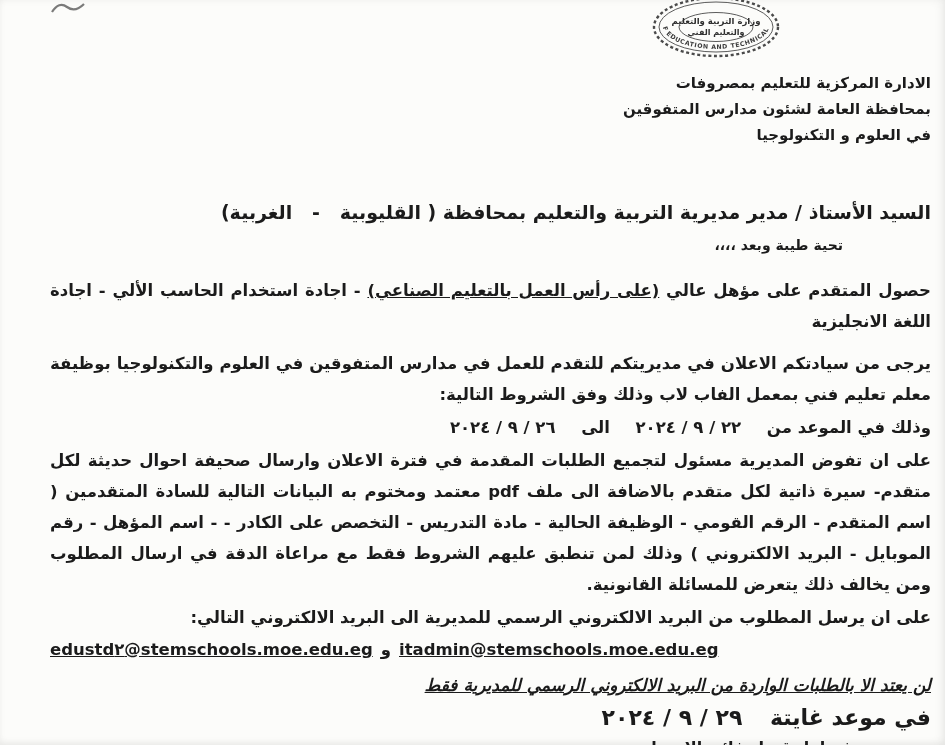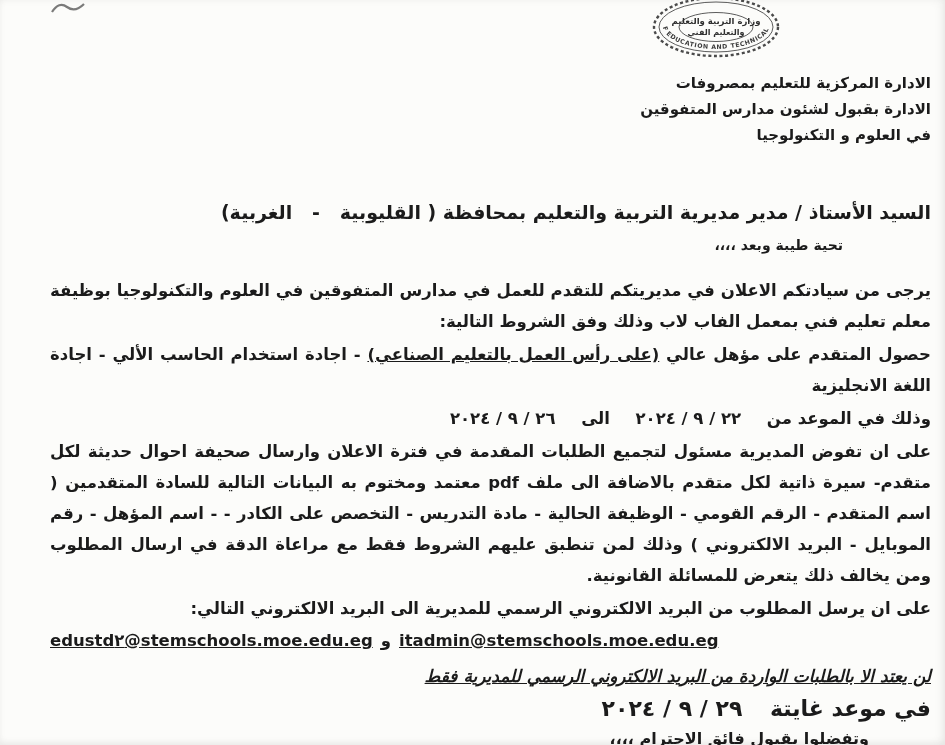--- a/index.html
+++ b/index.html
@@ -72,33 +72,33 @@
       </text>
       <g text-anchor="middle" fill="#2e2e2e" font-weight="700">
         <text x="66" y="27" font-size="8.5">وزارة التربية والتعليم</text>
         <text x="66" y="38" font-size="8">والتعليم الفني</text>
       </g>
     </svg>
   </div>
 
   <div class="header-block">
     <div>الادارة المركزية للتعليم بمصروفات</div>
-    <div>الادارة بقبول لشئون مدارس المتفوقين</div>
+    <div>بمحافظة العامة لشئون مدارس المتفوقين</div>
     <div>في العلوم و التكنولوجيا</div>
   </div>
 
   <div class="body-block">
 
     <p class="salutation">السيد الأستاذ / مدير مديرية التربية والتعليم بمحافظة ( القليوبية &nbsp;&nbsp;-&nbsp;&nbsp; الغربية)</p>
 
     <p class="greeting">تحية طيبة وبعد ،،،،</p>
 
+    <p class="para justify"><span>حصول المتقدم على مؤهل عالي </span><span class="underline">(على رأس العمل بالتعليم الصناعي)</span><span> - اجادة استخدام الحاسب الألي - اجادة اللغة الانجليزية</span></p>
+
     <p class="para justify intro">يرجى من سيادتكم الاعلان في مديريتكم للتقدم للعمل في مدارس المتفوقين في العلوم والتكنولوجيا بوظيفة معلم تعليم فني بمعمل الفاب لاب وذلك وفق الشروط التالية:</p>
-
-    <p class="para justify"><span>حصول المتقدم على مؤهل عالي </span><span class="underline">(على رأس العمل بالتعليم الصناعي)</span><span> - اجادة استخدام الحاسب الألي - اجادة اللغة الانجليزية</span></p>
 
     <p class="para dates">
       <span>وذلك في الموعد من</span>
       <span class="sp">٢٢ / ٩ / ٢٠٢٤</span>
       <span class="sp">الى</span>
       <span class="sp">٢٦ / ٩ / ٢٠٢٤</span>
     </p>
 
     <p class="para justify">على ان تفوض المديرية مسئول لتجميع الطلبات المقدمة في فترة الاعلان وارسال صحيفة احوال حديثة لكل متقدم- سيرة ذاتية لكل متقدم بالاضافة الى ملف pdf معتمد ومختوم به البيانات التالية للسادة المتقدمين ( اسم المتقدم - الرقم القومي - الوظيفة الحالية - مادة التدريس - التخصص على الكادر - - اسم المؤهل - رقم الموبايل - البريد الالكتروني ) وذلك لمن تنطبق عليهم الشروط فقط مع مراعاة الدقة في ارسال المطلوب ومن يخالف ذلك يتعرض للمسائلة القانونية.</p>
 

